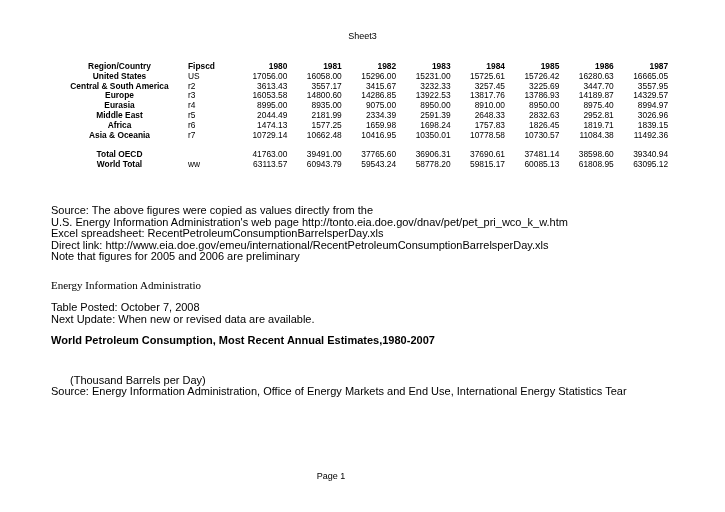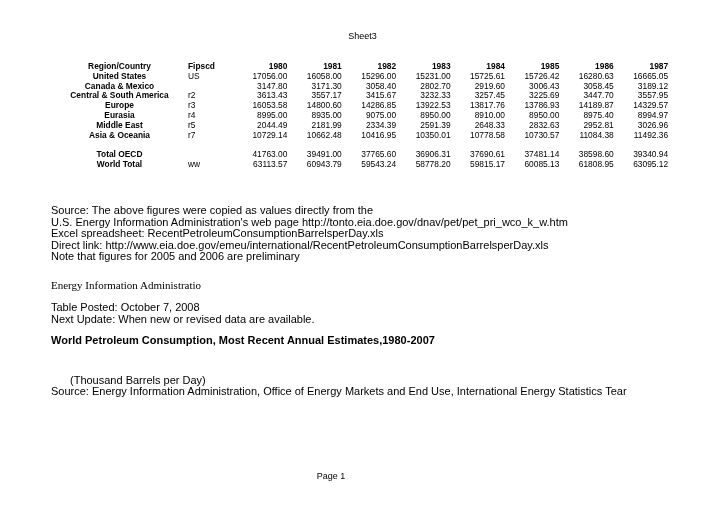--- a/index.html
+++ b/index.html
@@ -47,32 +47,20 @@
         <td class="num">17056.00</td>
         <td class="num">16058.00</td>
         <td class="num">15296.00</td>
         <td class="num">15231.00</td>
         <td class="num">15725.61</td>
         <td class="num">15726.42</td>
         <td class="num">16280.63</td>
         <td class="num">16665.05</td>
       </tr>
       <tr>
-        <td class="region">Canada &amp; Mexico</td>
-        <td class="fips"></td>
-        <td class="num">3147.80</td>
-        <td class="num">3171.30</td>
-        <td class="num">3058.40</td>
-        <td class="num">2802.70</td>
-        <td class="num">2919.60</td>
-        <td class="num">3006.43</td>
-        <td class="num">3058.45</td>
-        <td class="num">3189.12</td>
-      </tr>
-      <tr>
         <td class="region">Central &amp; South America</td>
         <td class="fips">r2</td>
         <td class="num">3613.43</td>
         <td class="num">3557.17</td>
         <td class="num">3415.67</td>
         <td class="num">3232.33</td>
         <td class="num">3257.45</td>
         <td class="num">3225.69</td>
         <td class="num">3447.70</td>
         <td class="num">3557.95</td>
@@ -105,20 +93,32 @@
         <td class="region">Middle East</td>
         <td class="fips">r5</td>
         <td class="num">2044.49</td>
         <td class="num">2181.99</td>
         <td class="num">2334.39</td>
         <td class="num">2591.39</td>
         <td class="num">2648.33</td>
         <td class="num">2832.63</td>
         <td class="num">2952.81</td>
         <td class="num">3026.96</td>
+      </tr>
+      <tr>
+        <td class="region">Africa</td>
+        <td class="fips">r6</td>
+        <td class="num">1474.13</td>
+        <td class="num">1577.25</td>
+        <td class="num">1659.98</td>
+        <td class="num">1698.24</td>
+        <td class="num">1757.83</td>
+        <td class="num">1826.45</td>
+        <td class="num">1819.71</td>
+        <td class="num">1839.15</td>
       </tr>
       <tr>
         <td class="region">Asia &amp; Oceania</td>
         <td class="fips">r7</td>
         <td class="num">10729.14</td>
         <td class="num">10662.48</td>
         <td class="num">10416.95</td>
         <td class="num">10350.01</td>
         <td class="num">10778.58</td>
         <td class="num">10730.57</td>

